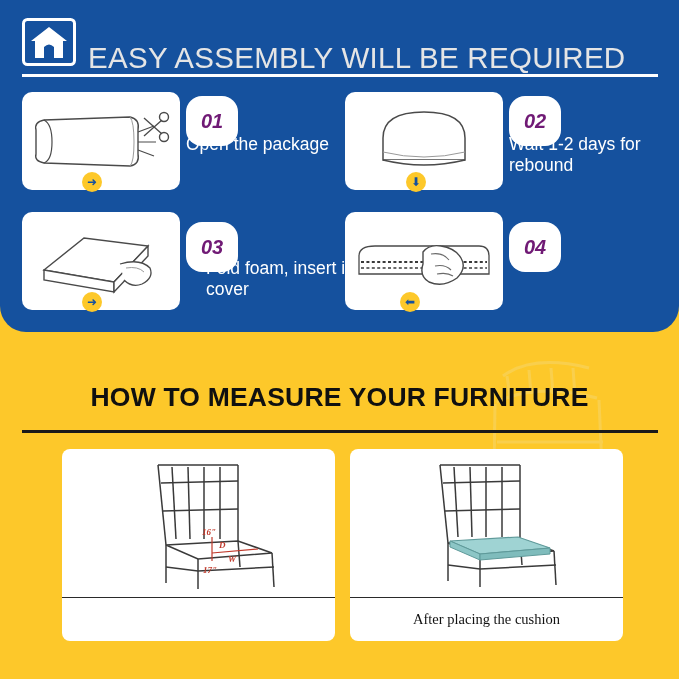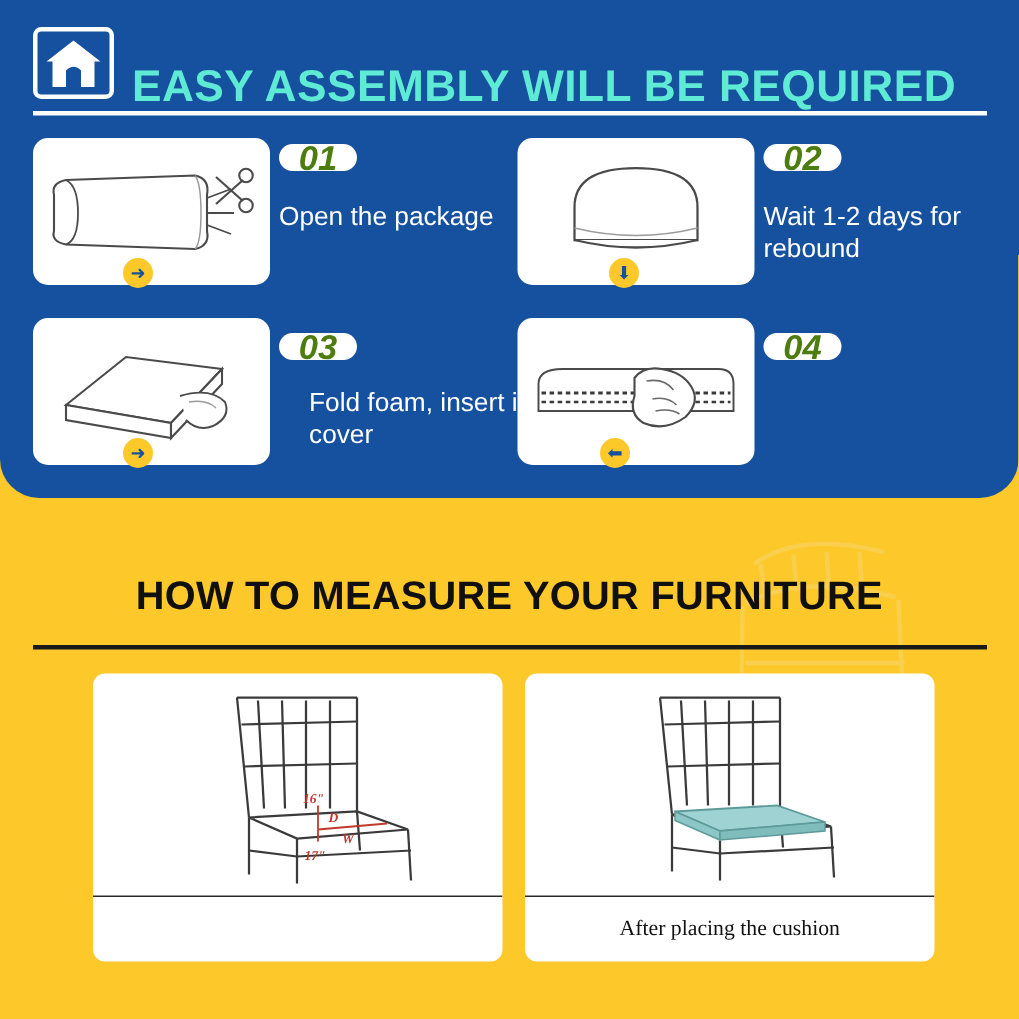--- a/index.html
+++ b/index.html
@@ -40,23 +40,23 @@
     align-items: center;
   }
   .house-icon {
     width: 54px;
     height: 48px;
     flex: 0 0 auto;
     position: relative;
   }
   .house-icon svg { display:block; }
   .blue-title {
-    color: #5eead4;
+    color: #e5e5e5;
     font-size: 29.5px;
-    font-weight: bold;
+    font-weight: normal;
     letter-spacing: 0.3px;
     margin-left: 12px;
     white-space: nowrap;
     margin-top: 31px;
   }
   .header-rule {
     position: absolute;
     left: 22px;
     top: 74px;
     width: 636px;
@@ -74,25 +74,25 @@
   .card-img {
     position: absolute;
     left: 0; top: 0;
     width: 100%;
     height: 100%;
     overflow: hidden;
   }
   .step-badge {
     position: absolute;
     width: 52px;
-    height: 18px;
+    height: 50px;
     background: #ffffff;
     border-radius: 16px / 16px;
-    color: #4d7c0f;
-    font-size: 23px;
+    color: #701a75;
+    font-size: 20px;
     font-weight: bold;
     font-style: italic;
     display: flex;
     align-items: center;
     justify-content: center;
   }
   .step-text {
     position: absolute;
     color: #ffffff;
     font-size: 17.5px;

